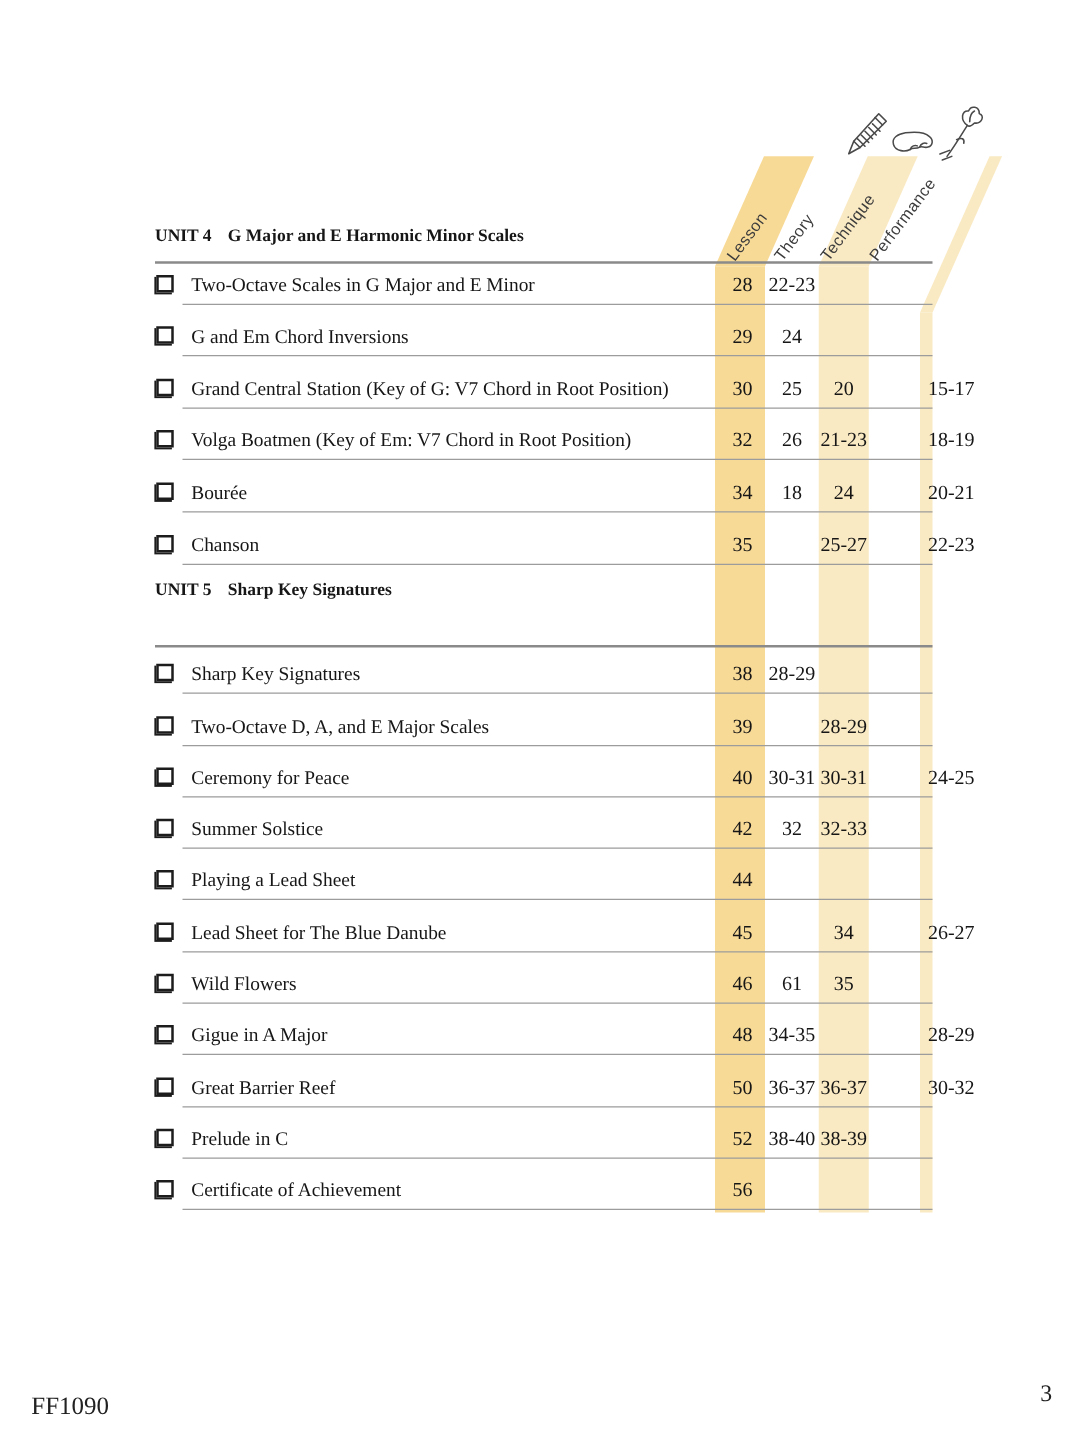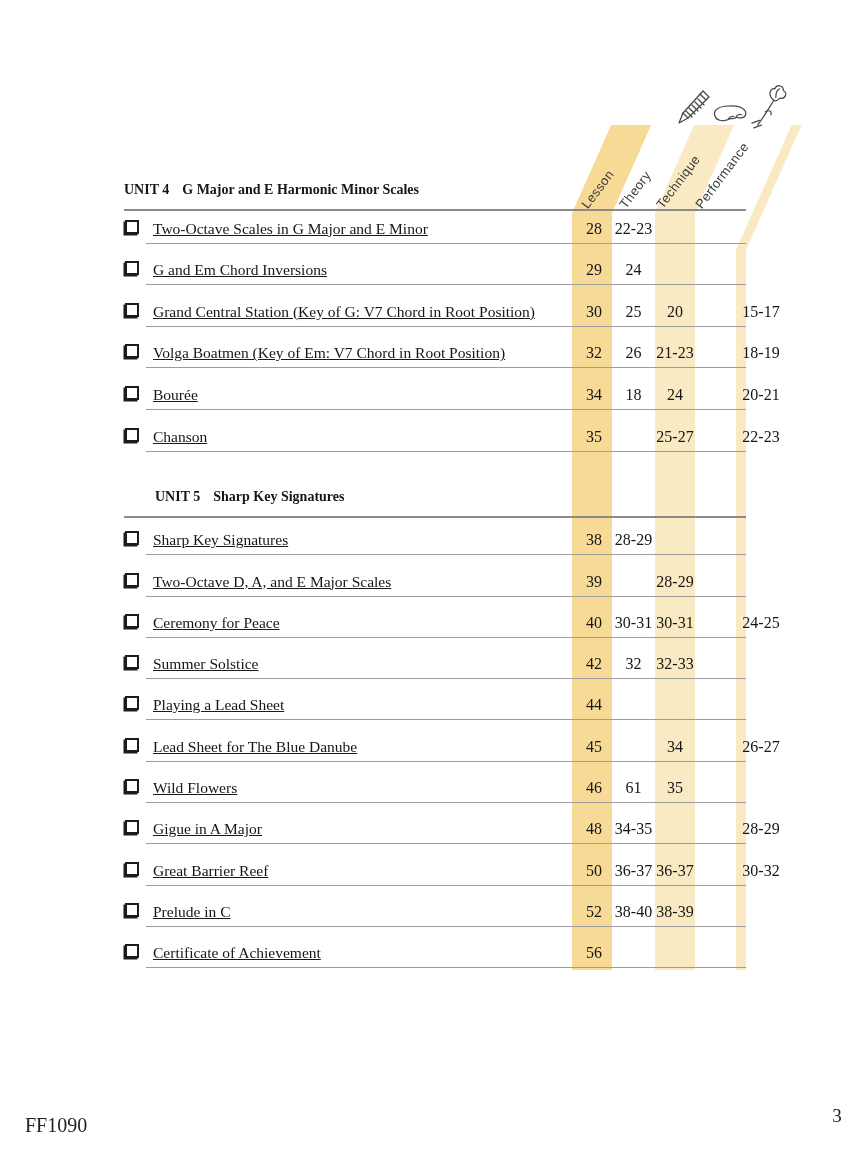--- a/index.html
+++ b/index.html
@@ -39,29 +39,29 @@
   .ic-pencil{left:672px;top:84px;}
   .ic-hand{left:712px;top:96px;}
   .ic-flower{left:750px;top:82px;}
   
   .unit-title{
     position:absolute;left:124px;width:622px;
     font-weight:bold;font-size:14px;white-space:nowrap;color:#161616;
   }
   .unit-title .ut{margin-left:13px;}
   .u4-title{top:182px;}
-  .u5-title{top:489px;margin-left:31px;}
+  .u5-title{top:465px;}
   .unit-rule{position:absolute;left:124px;width:622px;height:2px;background:var(--dark-line);}
   .u4-rule{top:209px;}
   .u5-rule{top:516px;}
   
   .rows{position:absolute;left:124px;width:622px;}
   .rows4{top:202px;}
   .rows5{top:514px;}
-  .row{position:relative;display:flex;align-items:flex-end;padding-bottom:6px;box-sizing:border-box;text-decoration:underline;}
+  .row{position:relative;display:flex;align-items:flex-end;padding-bottom:6px;box-sizing:border-box;}
   .rows4 .row{height:41.6px;}
   .rows5 .row{height:41.3px;}
   .rule{position:absolute;left:22px;right:0;bottom:0;height:1px;background:var(--line);}
   .cb{
     display:inline-block;width:10px;height:10px;background:#fff;flex:0 0 auto;
     border:2px solid #1c1c1c;box-shadow:-1.5px 1.5px 0 #1c1c1c;
     margin:0 14px 4px 1px;
   }
   .song{font-size:15.5px;white-space:nowrap;color:#161616;}
   .num{

